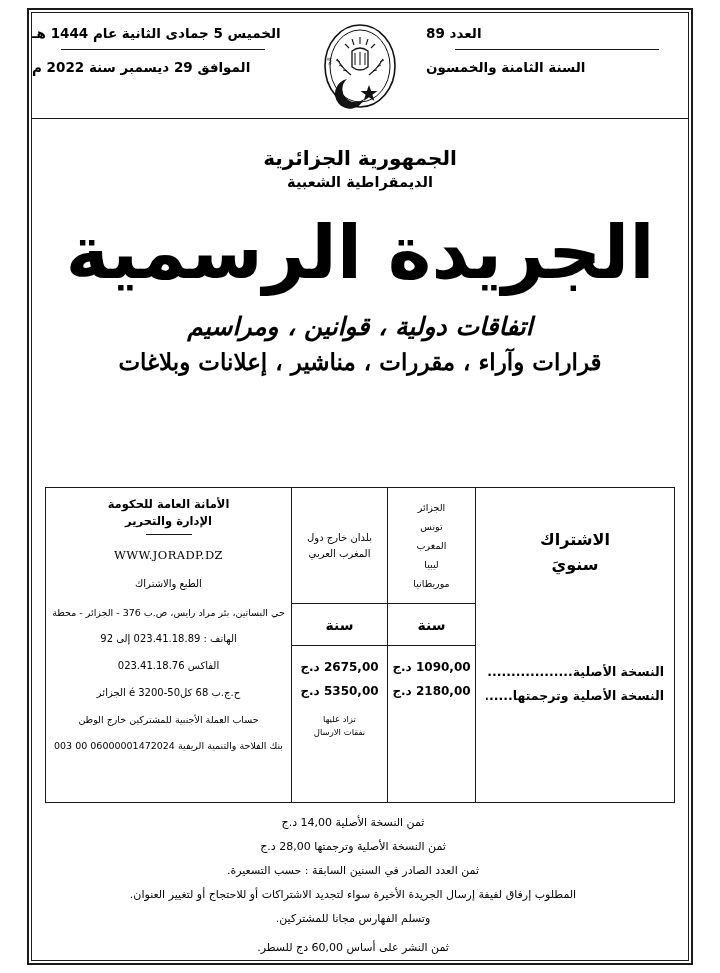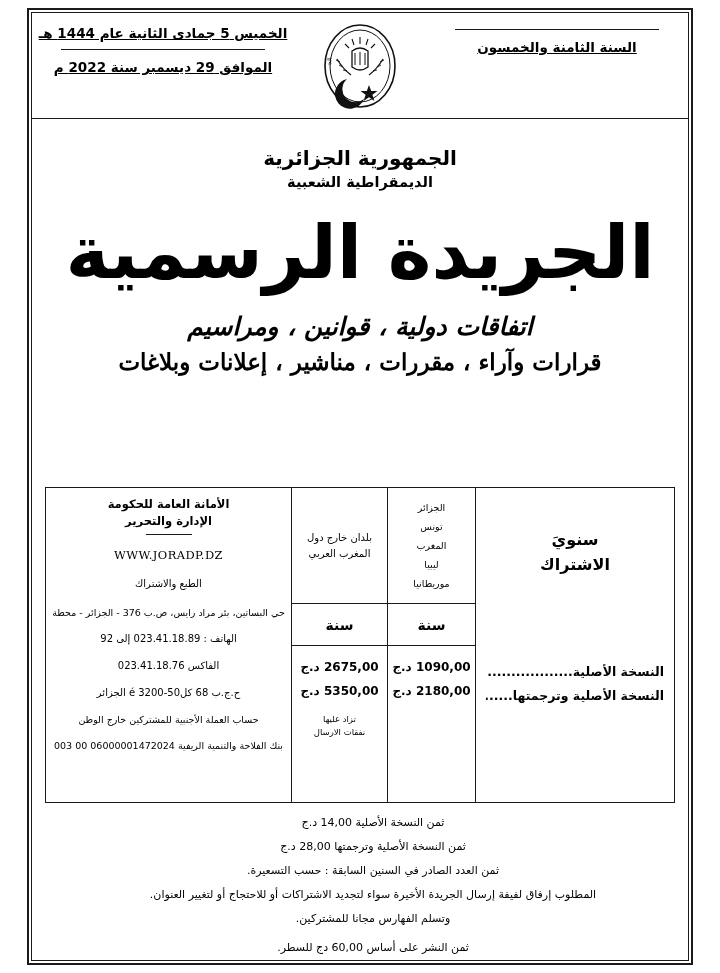--- a/index.html
+++ b/index.html
@@ -31,22 +31,21 @@
     position: relative;
     height: 106px;
     border-bottom: 1px solid #1a1a1a;
     display: flex;
     align-items: flex-start;
   }
 
   .head-col {
     width: 262px;
     padding-top: 10px;
-    text-align: center;
-    text-decoration: underline;
+    text-align: left;
   }
 
   .head-line {
     font-size: 13.5px;
     font-weight: bold;
     font-family: "DejaVu Sans", sans-serif;
     white-space: nowrap;
     line-height: 1.5;
   }
 
@@ -261,21 +260,21 @@
   }
   .adm-bank {
     margin-top: 11px;
     font-size: 9.5px;
     line-height: 1.6;
   }
 
   
   .footer {
     position: absolute;
-    left: 26px;
+    left: 6px;
     top: 790px;
     width: 630px;
     text-align: center;
     padding-top: 12px;
   }
   .foot-line {
     font-size: 11px;
     line-height: 1.45;
     margin-bottom: 8px;
     white-space: nowrap;
@@ -283,20 +282,21 @@
   .foot-gap { margin-bottom: 13px; }
 </style>
 </head>
 <body>
 
 <div class="page">
 
   <div class="masthead-bar">
 
     <div class="head-col">
+      <div class="head-line">العدد 89</div>
       <div class="head-rule"></div>
       <div class="head-line">السنة الثامنة والخمسون</div>
     </div>
 
     <div class="emblem-wrap">
       <svg width="86" height="94" viewBox="0 0 86 94">
         <ellipse cx="43" cy="47" rx="35" ry="41" fill="none" stroke="#111" stroke-width="1.6"></ellipse>
         <ellipse cx="43" cy="47" rx="30" ry="36" fill="none" stroke="#111" stroke-width="1"></ellipse>
 
         <g stroke="#111" stroke-width="1.1">
@@ -349,22 +349,22 @@
     <div class="republic republic-2">الديمقراطية الشعبية</div>
     <div class="gazette-title">الجريدة الرسمية</div>
     <div class="subtitle-1">اتفاقات دولية ، قوانين ، ومراسيم</div>
     <div class="subtitle-2">قرارات وآراء ، مقررات ، مناشير ، إعلانات وبلاغات</div>
   </div>
 
   <div class="info-table">
 
     <div class="col-subs">
       <div class="subs-title">
+        <div>الاشتراك</div>
         <div>سنويَ</div>
-        <div>الاشتراك</div>
       </div>
       <div class="price-rows">
         <div class="price-label">النسخة الأصلية........................</div>
         <div class="price-label">النسخة الأصلية وترجمتها........</div>
       </div>
     </div>
 
     <div class="col-maghreb">
       <div class="cell-countries">
         <div>الجزائر</div>

